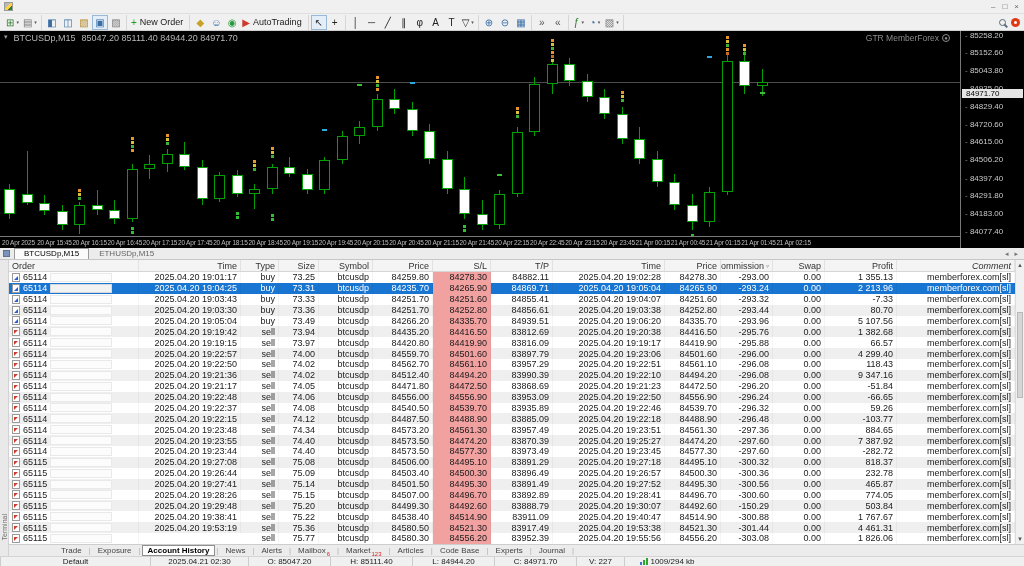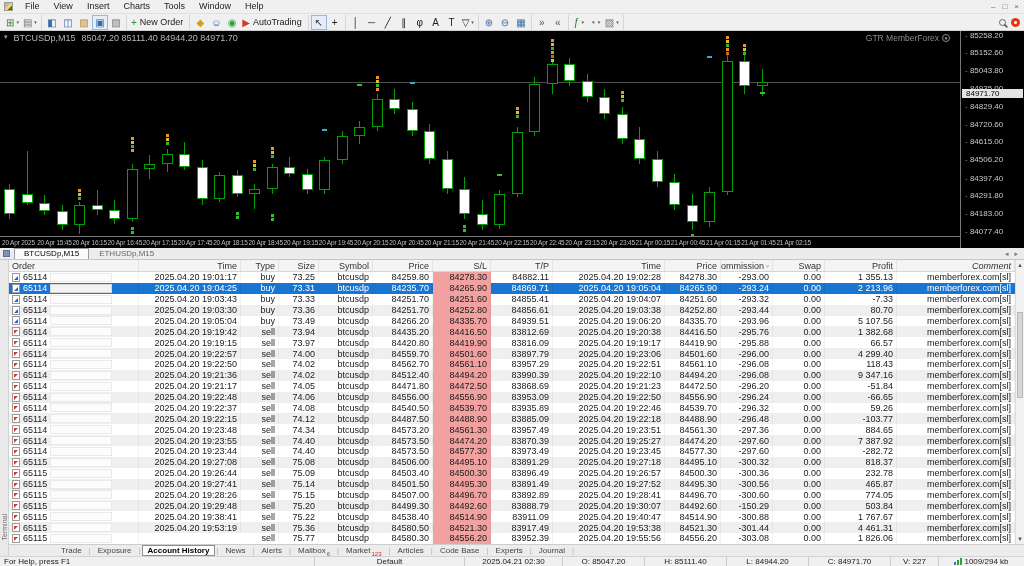--- a/index.html
+++ b/index.html
@@ -91,29 +91,20 @@
 .bars i:nth-child(1){height:3px;background:#3a77c2}
 .bars i:nth-child(2){height:5px}
 .bars i:nth-child(3){height:7px}
 </style>
 </head>
 <body>
 
 <div class="app">
   <div class="menubar">
     <span class="logo"></span>
-    <span style="display:flex">
-        <span class="mi">File</span>
-        <span class="mi">View</span>
-        <span class="mi">Insert</span>
-        <span class="mi">Charts</span>
-        <span class="mi">Tools</span>
-        <span class="mi">Window</span>
-        <span class="mi">Help</span>
-      </span>
     <span class="winctl">
         <span class="wbtn">–</span>
         <span class="wbtn">□</span>
         <span class="wbtn">×</span>
       </span>
   </div>
 
   <div class="toolbar">
       <div class="tgroup">
         <span class="tbtn">
@@ -998,21 +989,20 @@
           <span class="tsep">|</span>
           <span class="ttab"><span>Experts</span></span>
           <span class="tsep">|</span>
           <span class="ttab"><span>Journal</span></span>
           <span class="tsep">|</span>
         </div>
     </div>
   </div>
 
   <div class="status">
-    <span class="shelp">For Help, press F1</span>
     <span id="ssegs" style="display:flex;height:100%">
         <span class="sseg" style="width: 150px;">
           <span>Default</span>
         </span>
         <span class="sseg" style="width: 98px;">
           <span>2025.04.21 02:30</span>
         </span>
         <span class="sseg" style="width: 82px;">
           <span>O: 85047.20</span>
         </span>

